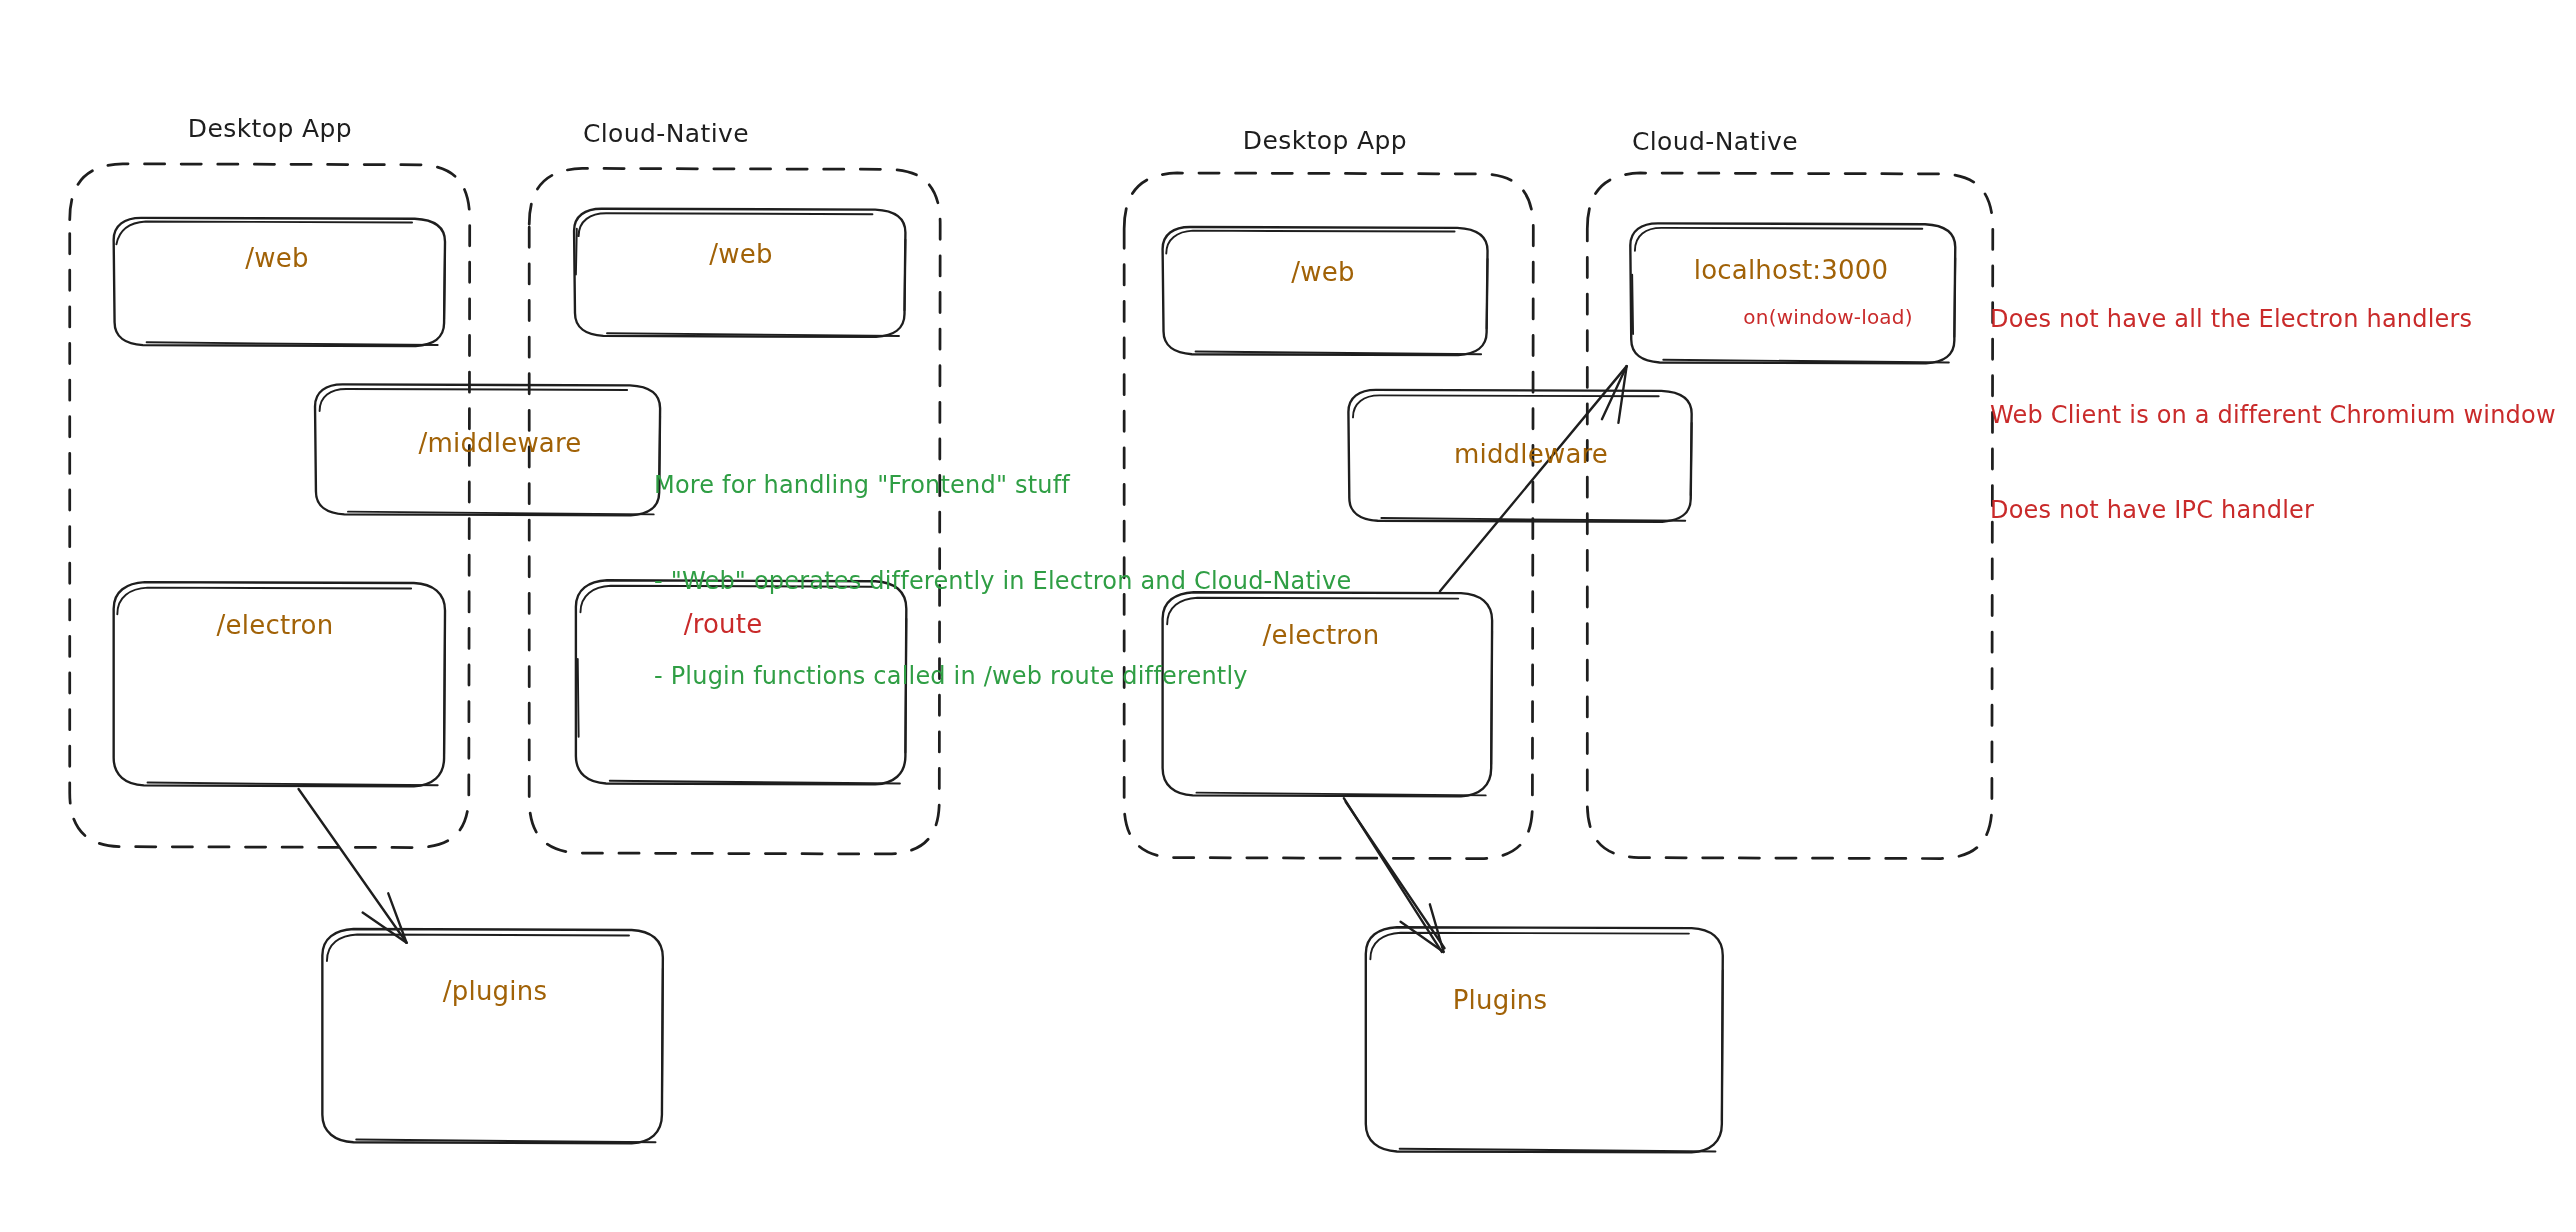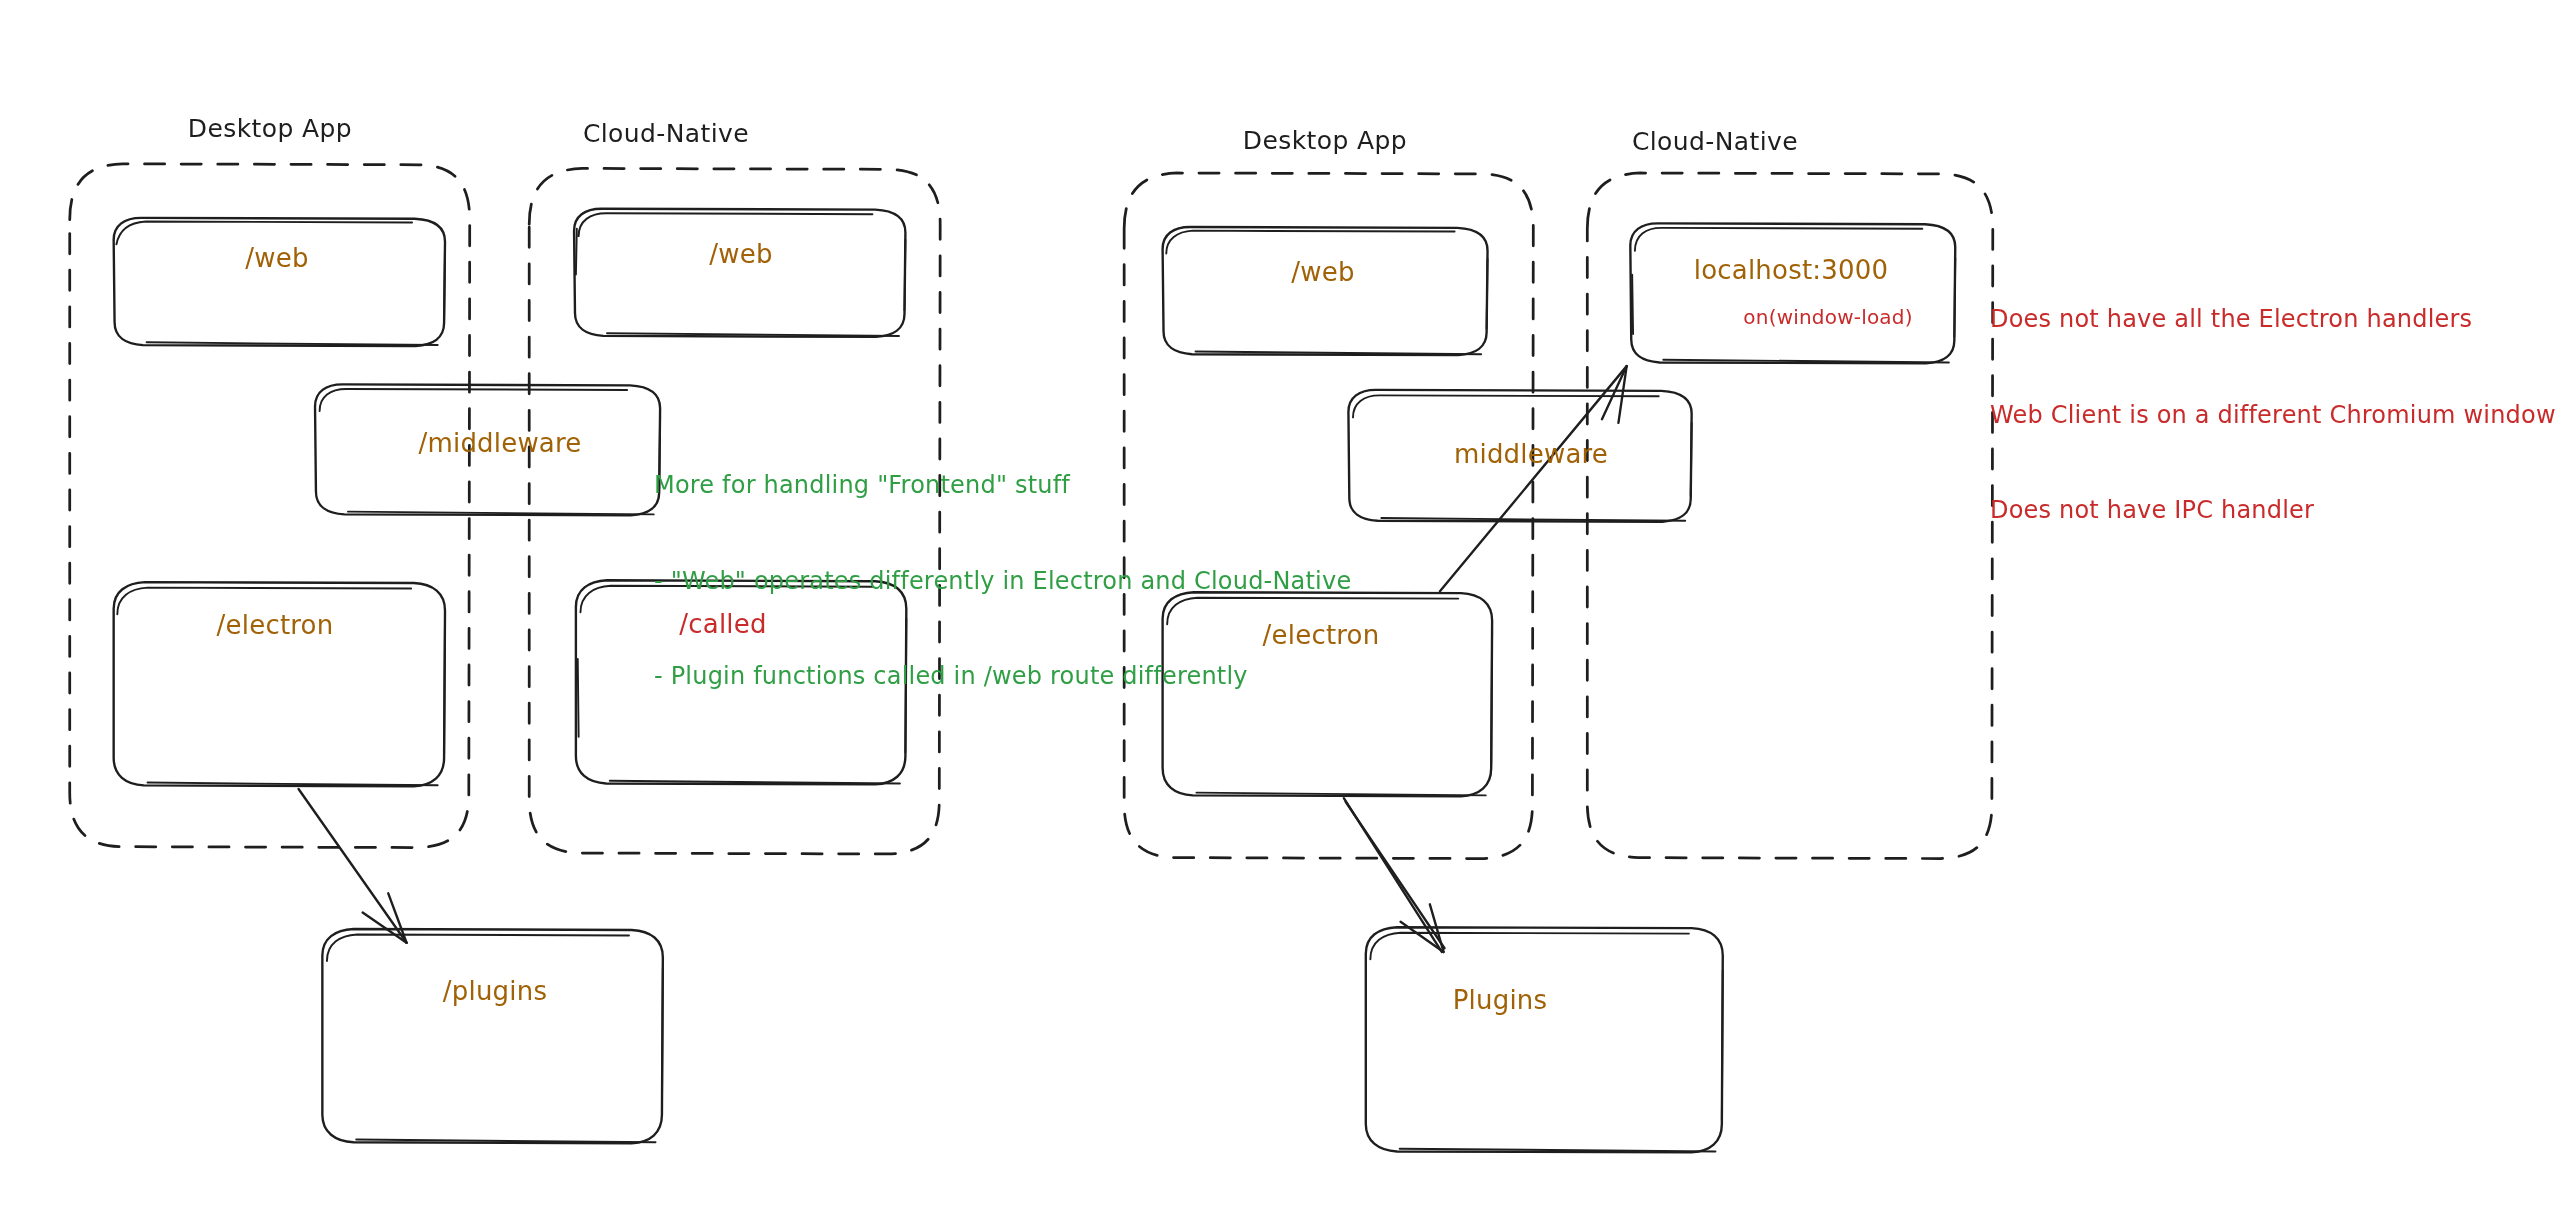--- a/index.html
+++ b/index.html
@@ -273,21 +273,21 @@
     <div class="group-title" style="left:1715px; top:127px;">Cloud-Native</div>
 
     <div class="node-label box-label" style="left:277px; top:242px;">/web</div>
 
     <div class="node-label box-label" style="left:741px; top:238px;">/web</div>
 
     <div class="node-label box-label" style="left:500px; top:427px;">/middleware</div>
 
     <div class="node-label box-label" style="left:275px; top:609px;">/electron</div>
 
-    <div class="node-label box-label" style="left:723px; top:608px; color:#c92a2a;">/called</div>
+    <div class="node-label box-label" style="left:723px; top:608px; color:#c92a2a;">/route</div>
 
     <div class="node-label box-label" style="left:495px; top:975px;">/plugins</div>
 
     <div class="node-label box-label" style="left:1323px; top:256px;">/web</div>
 
     <div class="node-label box-label" style="left:1791px; top:254px;">localhost:3000</div>
 
     <div class="node-label sub-red" style="left:1828px; top:305px;">on(window-load)</div>
 
     <div class="node-label box-label" style="left:1531px; top:438px;">middleware</div>

